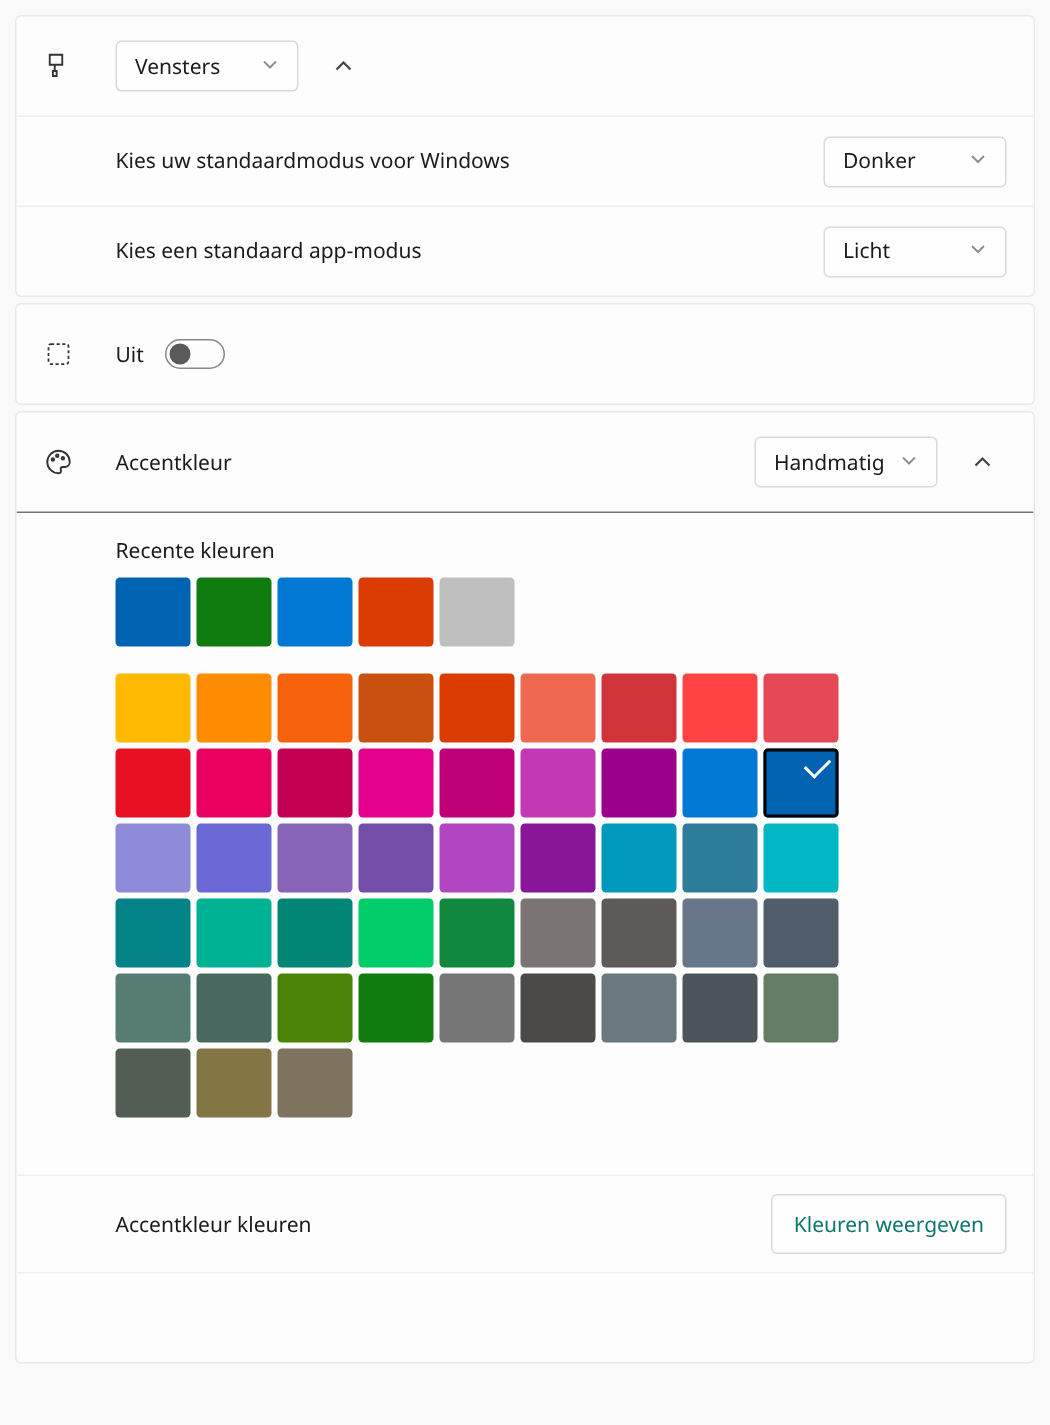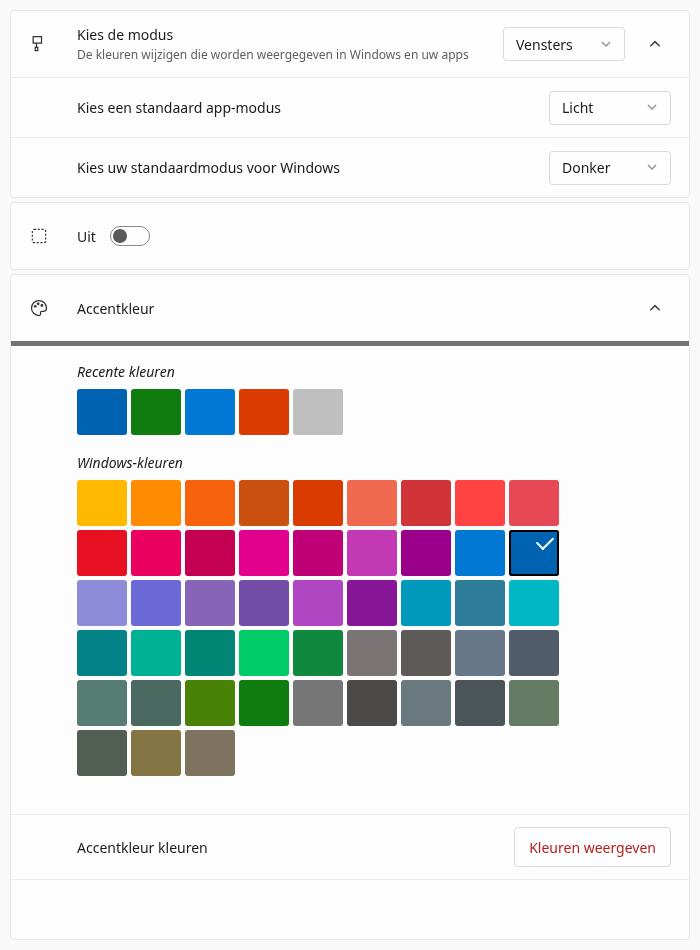--- a/index.html
+++ b/index.html
@@ -58,23 +58,22 @@
   }
   .select .chev { margin-left: 10px; opacity: 0.6; }
   .chevron-btn {
     width: 32px; height: 32px;
     margin-left: 14px;
     display: flex; align-items: center; justify-content: center;
     border-radius: 4px;
     cursor: pointer;
   }
   .section-body {
-    border-top: 5px solid #737373;
+    border-top: 1px solid #737373;
     padding: 16px 18px 20px 66px;
-    font-style: italic;
   }
   .group-label { font-size: 14px; margin-bottom: 8px; }
   .swatches { display: flex; flex-wrap: wrap; gap: 4px; margin-bottom: 18px; }
   .swatches.grid { max-width: calc(50px * 9 + 4px * 8 + 2px); }
   .swatch {
     width: 50px; height: 46px;
     border-radius: 3px;
     cursor: pointer;
     position: relative;
   }
@@ -91,21 +90,21 @@
     border-bottom: 2.5px solid #fff;
     transform: rotate(-45deg);
   }
   .button {
     height: 40px;
     padding: 0 14px;
     background: #fefefe;
     border: 1px solid #d9d9d9;
     border-radius: 4px;
     font-size: 14px;
-    color: #b91c1c;
+    color: #0f766e;
     cursor: pointer;
     display: flex;
     align-items: center;
   }
   .status-text {
     font-size: 14px;
     color: #1b1b1b;
     margin-right: 14px;
   }
   .toggle {
@@ -145,64 +144,60 @@
 
 <div class="card">
   <div class="row">
     <div class="icon-slot">
       <svg viewBox="0 0 24 24" fill="none" stroke="#333" stroke-width="1.5">
         <path d="M5 3h10v8H5z"></path>
           <path d="M9 11v5"></path>
           <path d="M7.5 16h3v4h-3z"></path>
       </svg>
     </div>
-    <div class="label-stack">
-      <div class="title">Kies de modus</div>
-      <div class="subtitle">De kleuren wijzigen die worden weergegeven in Windows en uw apps</div>
-    </div>
     <div class="select">
       <span>Vensters</span>
       <span class="chev">
         <svg width="12" height="12" viewBox="0 0 12 12">
             <path d="M2 4l4 4 4-4" fill="none" stroke="#444" stroke-width="1.3"></path>
           </svg>
       </span>
     </div>
     <div class="chevron-btn">
       <svg width="14" height="14" viewBox="0 0 12 12">
           <path d="M2 8l4-4 4 4" fill="none" stroke="#444" stroke-width="1.3"></path>
         </svg>
+    </div>
+  </div>
+
+  <div class="sub-row">
+    <div class="title">Kies uw standaardmodus voor Windows</div>
+    <div class="spacer"></div>
+    <div class="select">
+      <span>Donker</span>
+      <span class="chev">
+        <svg width="12" height="12" viewBox="0 0 12 12">
+            <path d="M2 4l4 4 4-4" fill="none" stroke="#444" stroke-width="1.3"></path>
+          </svg>
+      </span>
     </div>
   </div>
 
   <div class="sub-row">
     <div class="title">Kies een standaard app-modus</div>
     <div class="spacer"></div>
     <div class="select">
       <span>Licht</span>
       <span class="chev">
         <svg width="12" height="12" viewBox="0 0 12 12">
             <path d="M2 4l4 4 4-4" fill="none" stroke="#444" stroke-width="1.3"></path>
           </svg>
       </span>
     </div>
   </div>
-
-  <div class="sub-row">
-    <div class="title">Kies uw standaardmodus voor Windows</div>
-    <div class="spacer"></div>
-    <div class="select">
-      <span>Donker</span>
-      <span class="chev">
-        <svg width="12" height="12" viewBox="0 0 12 12">
-            <path d="M2 4l4 4 4-4" fill="none" stroke="#444" stroke-width="1.3"></path>
-          </svg>
-      </span>
-    </div>
-  </div>
 </div>
 
 <div class="card">
   <div class="row">
     <div class="icon-slot">
       <svg viewBox="0 0 24 24" fill="none" stroke="#333" stroke-width="1.4" stroke-dasharray="2.5 2">
         <rect x="4" y="4" width="16" height="16" rx="2"></rect>
       </svg>
     </div>
     <div class="status-text">Uit</div>
@@ -216,38 +211,45 @@
       <svg viewBox="0 0 24 24" fill="none" stroke="#333" stroke-width="1.5">
         <path d="M12 3a9 9 0 1 0 0 18c1.2 0 2-.8 2-2 0-.6-.3-1-.3-1.5 0-1 .8-1.5 1.8-1.5H17a4 4 0 0 0 4-4c0-5-4-9-9-9z"></path>
         <circle cx="7.5" cy="10" r="1"></circle>
           <circle cx="11" cy="7" r="1"></circle>
           <circle cx="15.5" cy="9" r="1"></circle>
       </svg>
     </div>
     <div class="label-stack">
       <div class="title">Accentkleur</div>
     </div>
+    <div class="select">
+      <span>Handmatig</span>
+      <span class="chev">
+        <svg width="12" height="12" viewBox="0 0 12 12">
+            <path d="M2 4l4 4 4-4" fill="none" stroke="#444" stroke-width="1.3"></path>
+          </svg>
+      </span>
+    </div>
     <div class="chevron-btn">
       <svg width="14" height="14" viewBox="0 0 12 12">
           <path d="M2 8l4-4 4 4" fill="none" stroke="#444" stroke-width="1.3"></path>
         </svg>
     </div>
   </div>
 
   <div class="section-body">
     <div class="group-label">Recente kleuren</div>
     <div class="swatches" id="recent-swatches">
         <div class="swatch" style="background: rgb(0, 99, 177);"></div>
         <div class="swatch" style="background: rgb(16, 124, 16);"></div>
         <div class="swatch" style="background: rgb(0, 120, 212);"></div>
         <div class="swatch" style="background: rgb(218, 59, 1);"></div>
         <div class="swatch" style="background: rgb(191, 191, 191);"></div>
       </div>
 
-    <div class="group-label">Windows-kleuren</div>
     <div class="swatches grid" id="windows-swatches">
         <div class="swatch" style="background: rgb(255, 185, 0);"></div>
         <div class="swatch" style="background: rgb(255, 140, 0);"></div>
         <div class="swatch" style="background: rgb(247, 99, 12);"></div>
         <div class="swatch" style="background: rgb(202, 80, 16);"></div>
         <div class="swatch" style="background: rgb(218, 59, 1);"></div>
         <div class="swatch" style="background: rgb(239, 105, 80);"></div>
         <div class="swatch" style="background: rgb(209, 52, 56);"></div>
         <div class="swatch" style="background: rgb(255, 67, 67);"></div>
         <div class="swatch" style="background: rgb(231, 72, 86);"></div>

